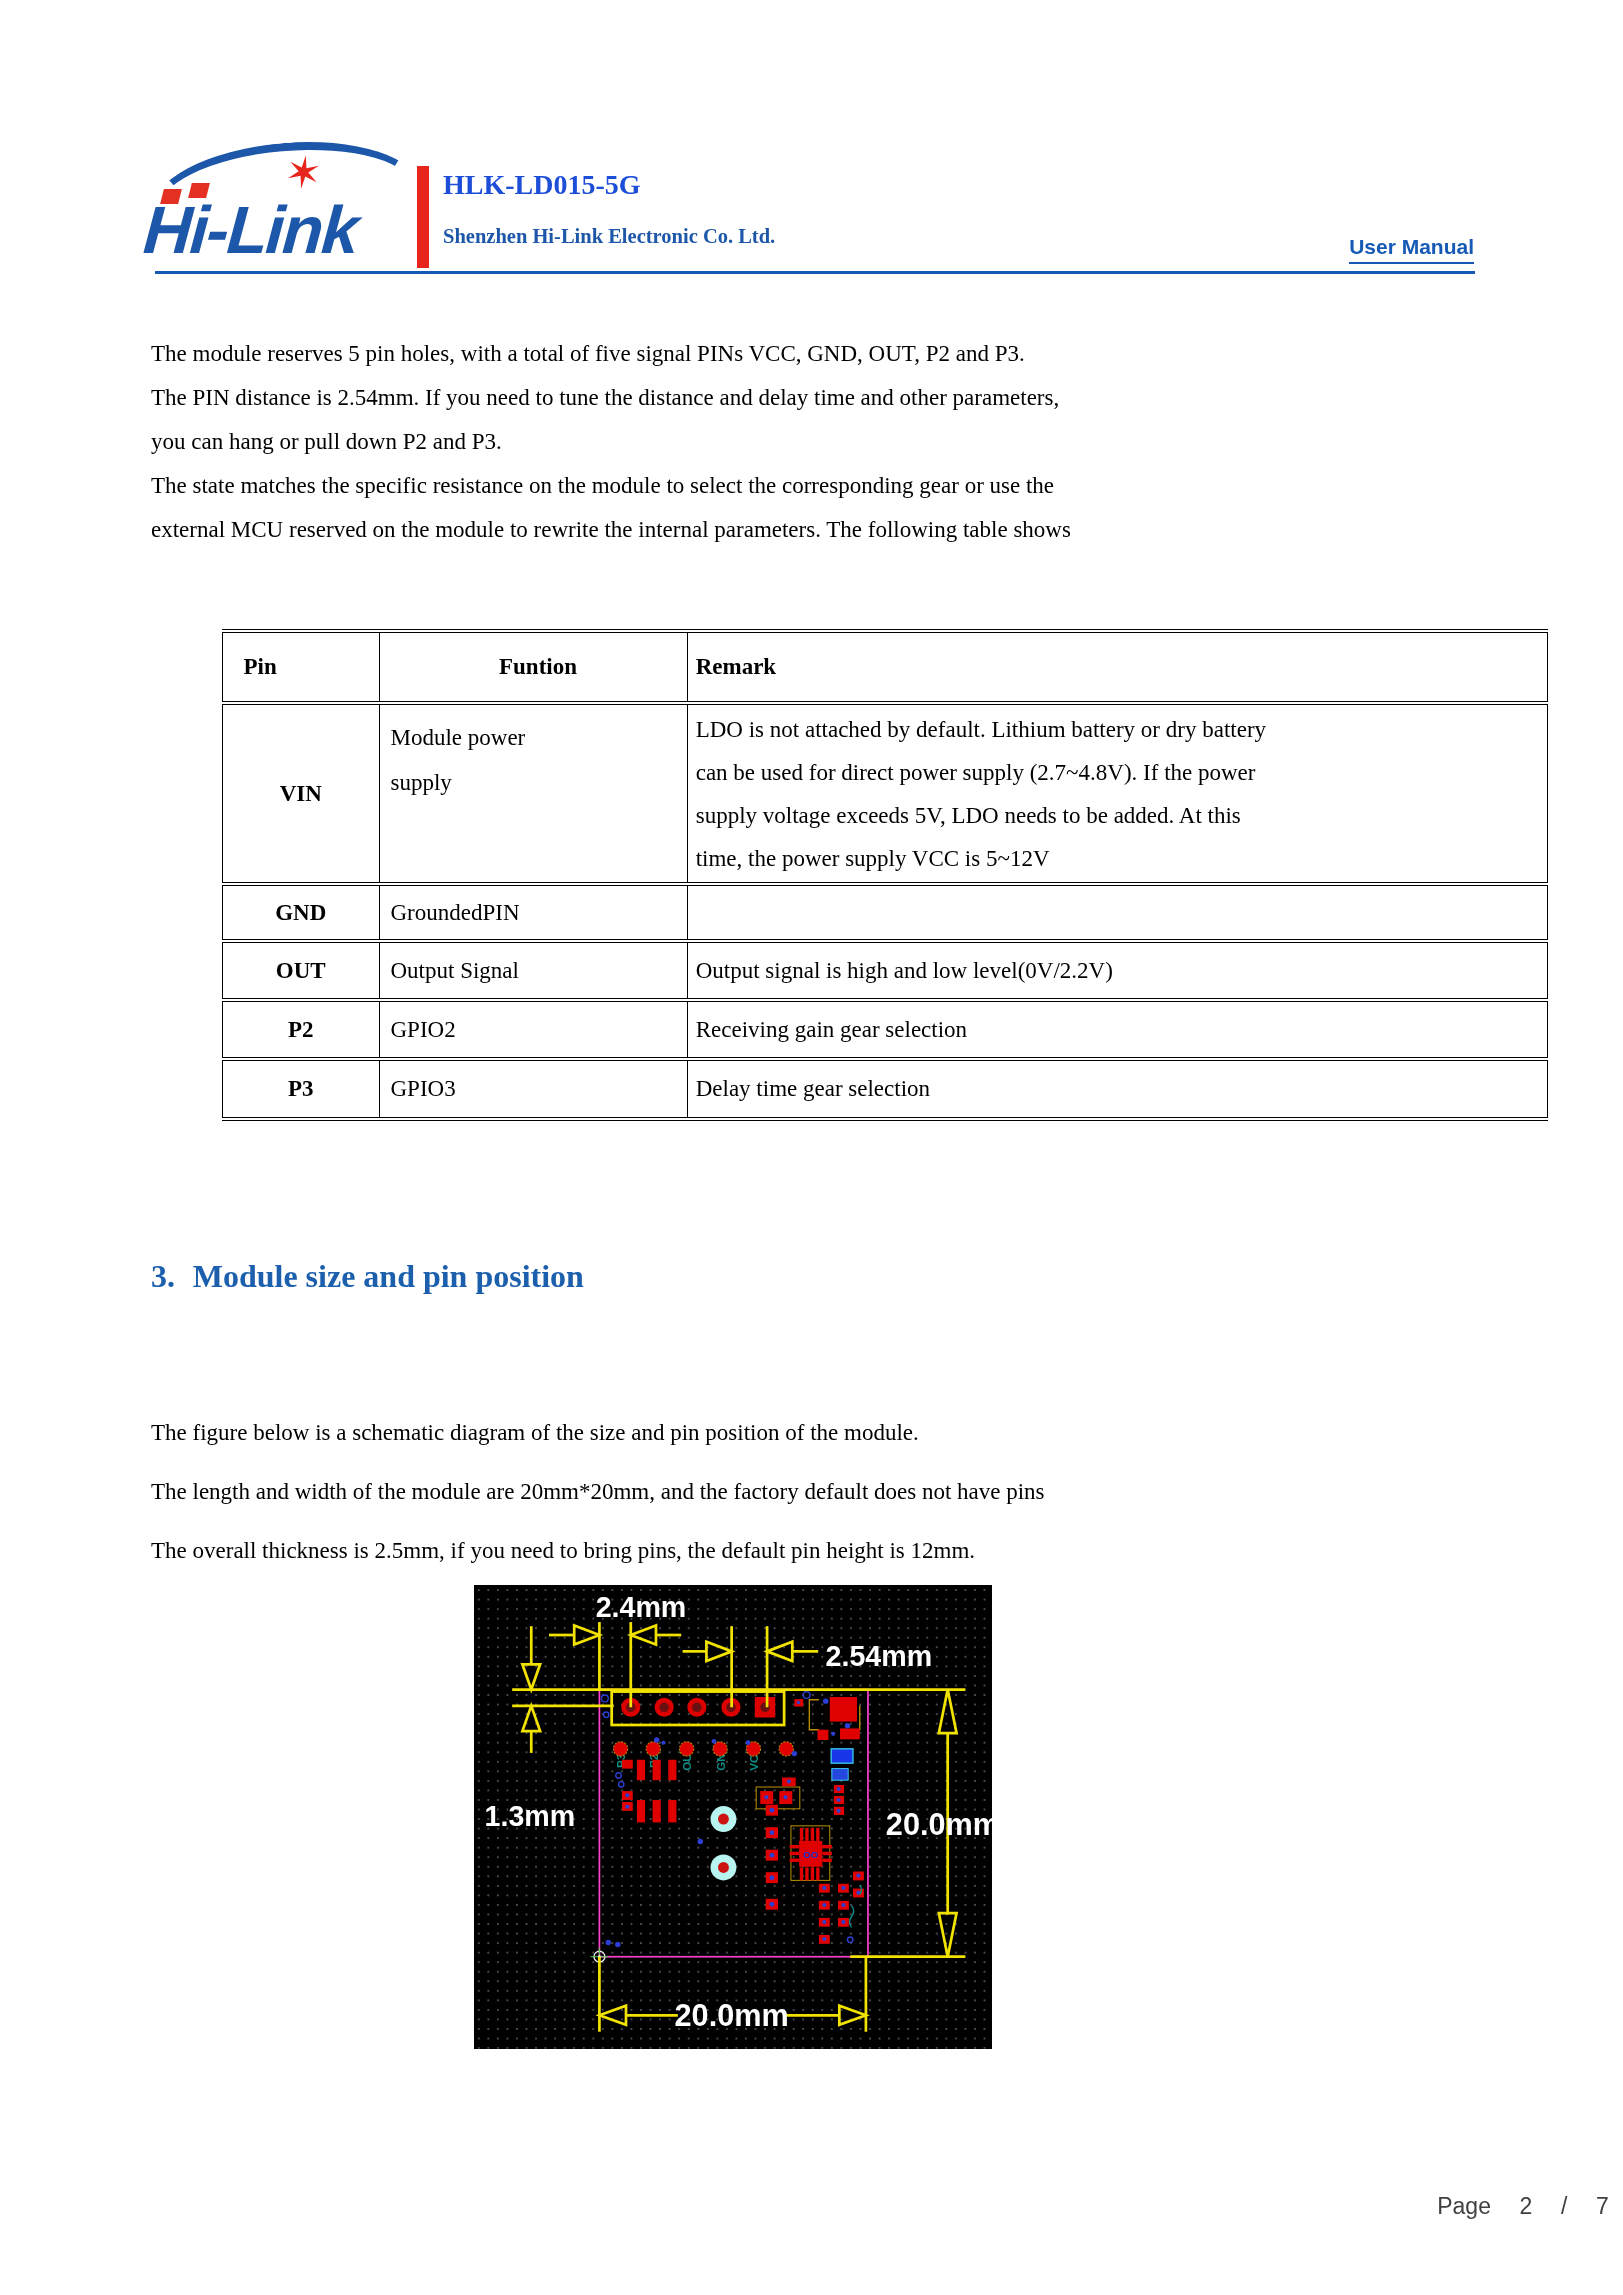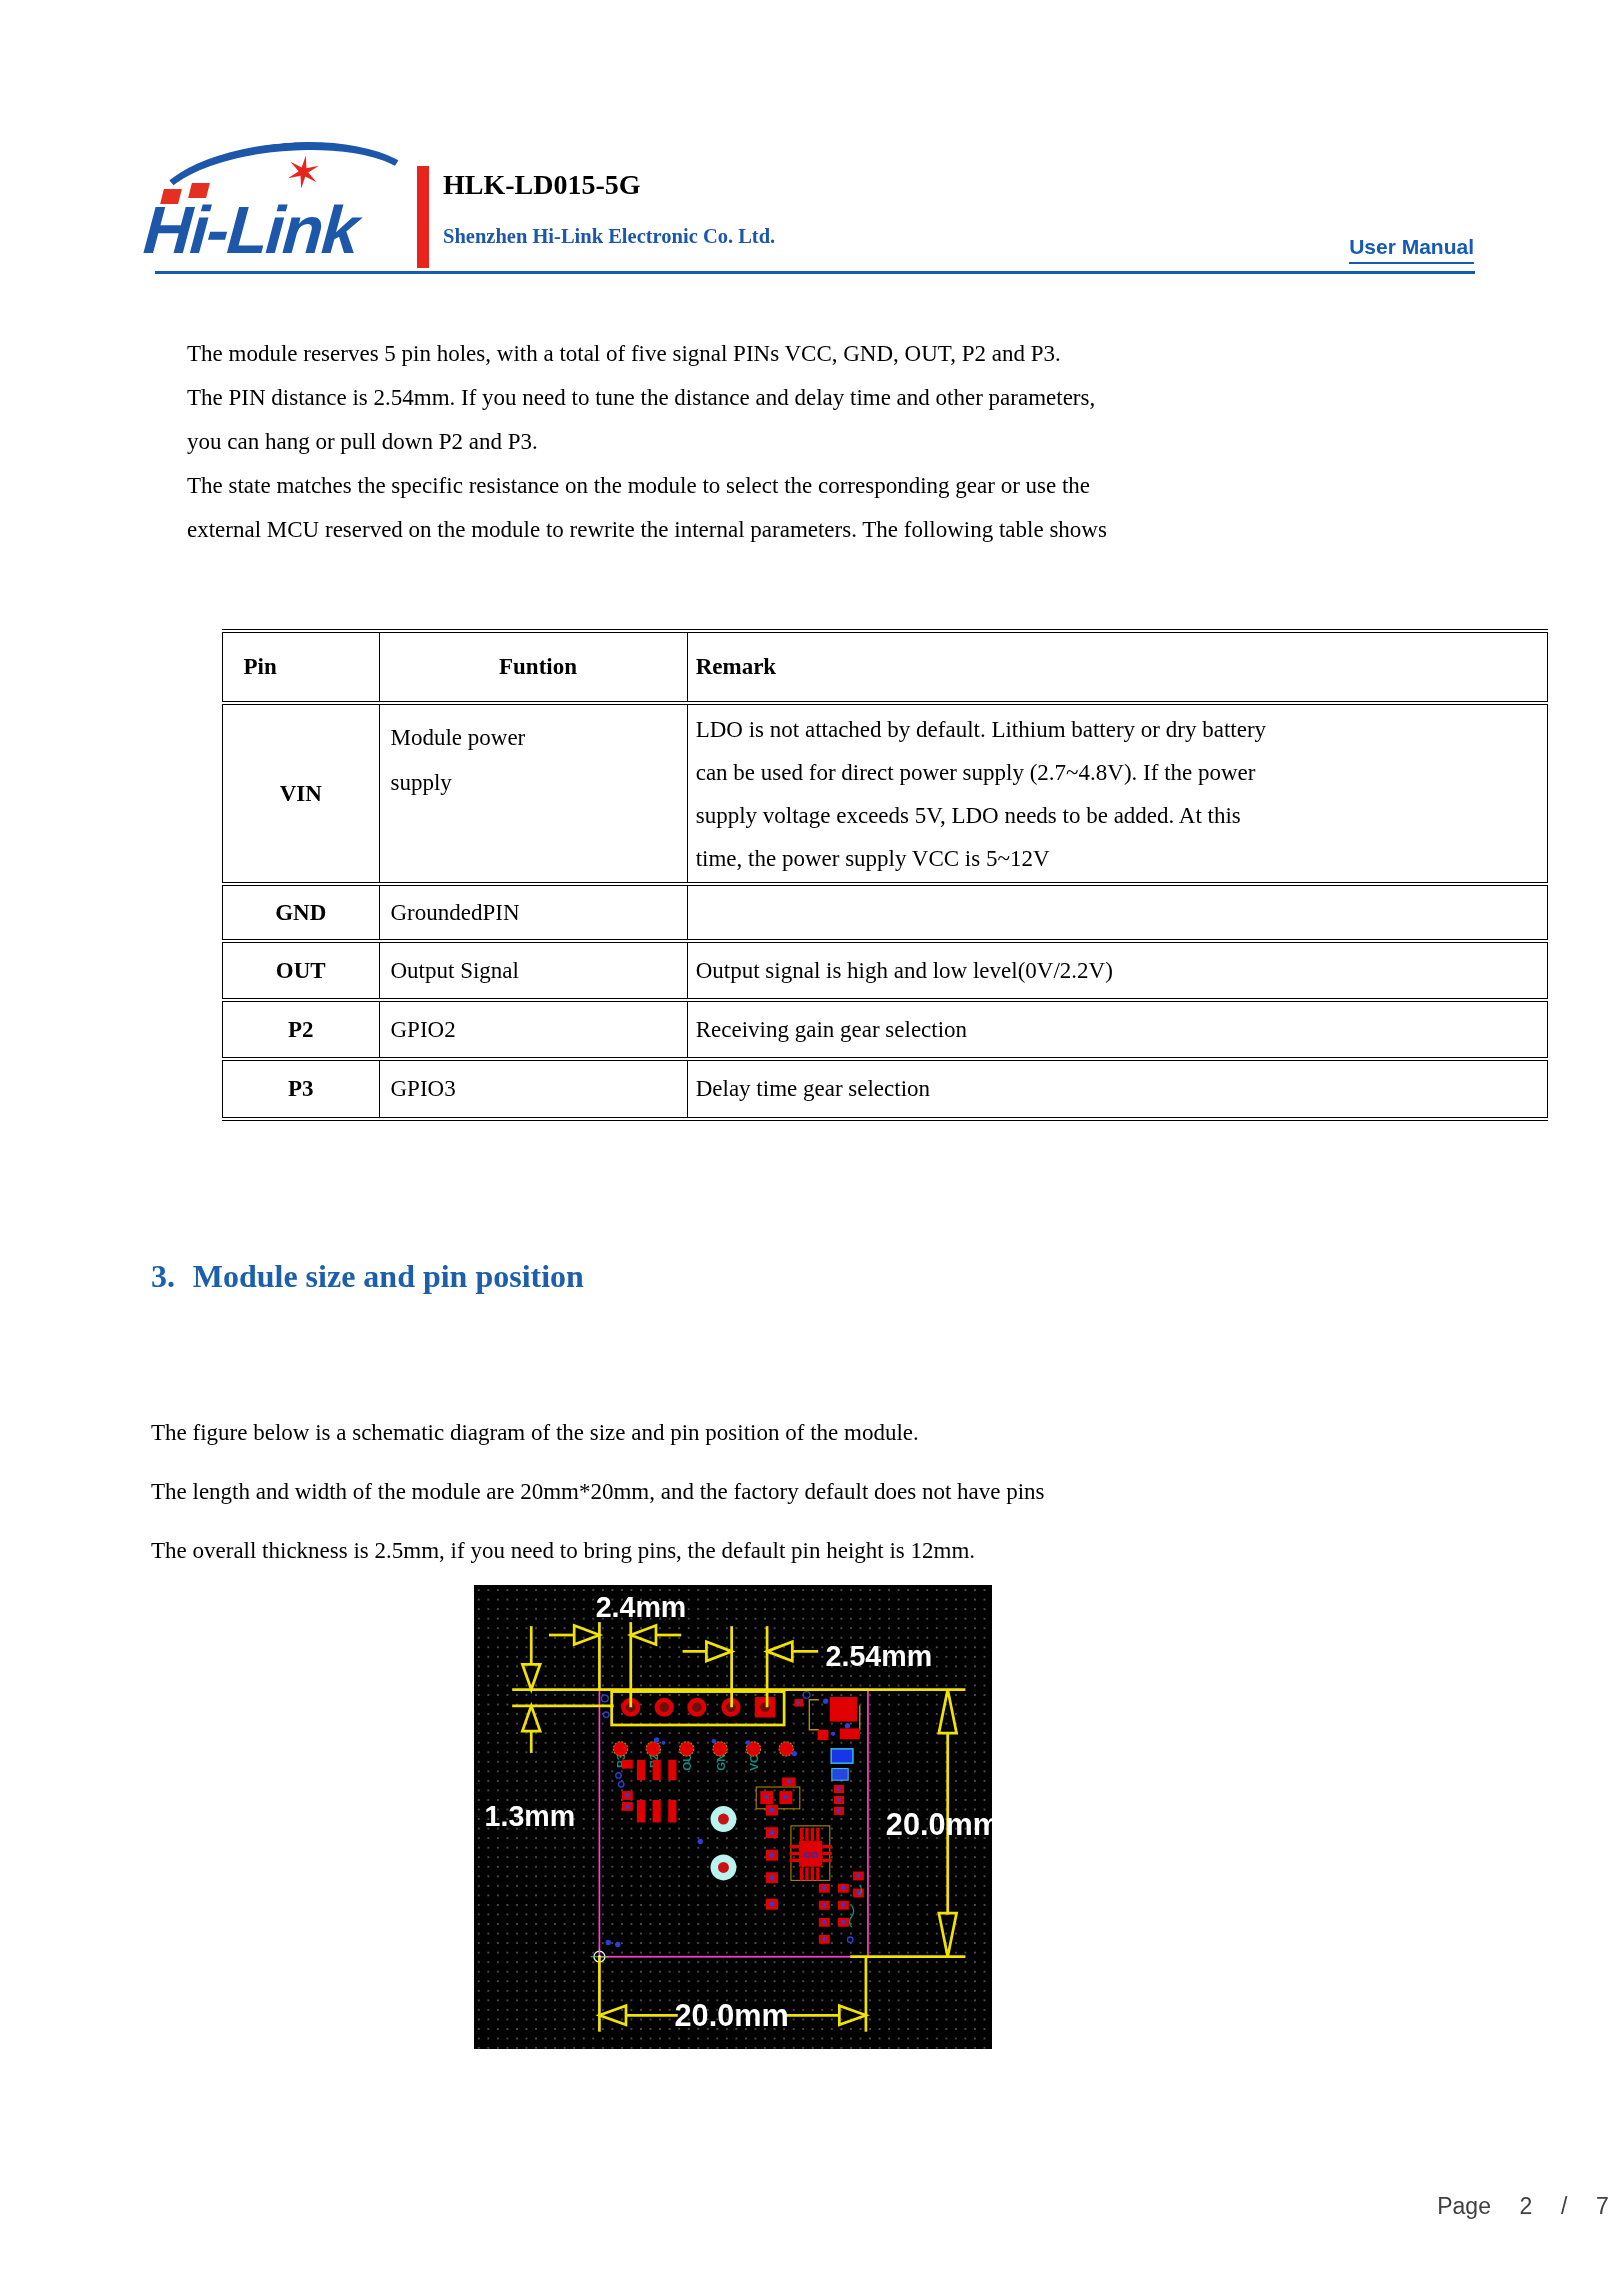--- a/index.html
+++ b/index.html
@@ -12,29 +12,29 @@
              transform:rotate(-5deg);}
   #logo .word{position:absolute;left:4.1px;top:29px;font-family:"Liberation Sans",sans-serif;
               font-weight:bold;font-style:italic;font-size:67px;letter-spacing:-2px;
               color:#1d57a9;transform:skewX(-4deg);}
   #logo .tick1,#logo .tick2{position:absolute;background:#e33022;transform:skewX(-14deg);}
   #logo .tick1{left:22px;top:27px;width:17.7px;height:15px;}
   #logo .tick2{left:50px;top:20.5px;width:17.7px;height:15px;}
   #logo .star{position:absolute;left:145px;top:-15px;font-size:44px;color:#e8251d;
               transform:rotate(8deg);font-family:"DejaVu Sans",sans-serif;}
   #redbar{position:absolute;left:417px;top:166px;width:11.6px;height:102px;background:#e8251d;}
-  #prodname{position:absolute;left:443px;top:169px;font-size:28px;font-weight:bold;color:#000000;}
+  #prodname{position:absolute;left:443px;top:169px;font-size:28px;font-weight:bold;color:#1d4ed8;}
   #company{position:absolute;left:443px;top:225px;font-size:20.5px;font-weight:bold;color:#1d57a9;}
   #usermanual{position:absolute;right:149px;top:235px;font-family:"Liberation Sans",sans-serif;
               font-size:21px;font-weight:bold;color:#155ab5;border-bottom:2.7px solid #155ab5;
               padding-bottom:3.4px;}
   #bluerule{position:absolute;left:155px;top:271px;width:1320px;height:2.7px;background:#155ab5;}
   
   .para{position:absolute;left:151px;width:1340px;font-size:23px;}
-  #intro{top:332px;line-height:44px;margin-left:36px;}
+  #intro{top:332px;line-height:44px;}
   #sizepara{top:1403px;line-height:59px;}
   
   #pintable{position:absolute;left:222px;top:629px;border-collapse:collapse;table-layout:fixed;
             width:1276px;font-size:23px;}
   #pintable td,#pintable th{border-left:1.4px solid #000;border-right:1.4px solid #000;
             border-top:4.1px double #000;border-bottom:4.1px double #000;
             vertical-align:middle;font-weight:normal;text-align:left;overflow:hidden;}
   #pintable .c1{width:134px;text-align:center;font-weight:bold;}
   #pintable .c2{width:295px;padding-left:11px;font-family:Liberation Serif, serif;}
   #pintable .c3{width:847px;padding-left:8.2px;padding-right:4.1px;}

